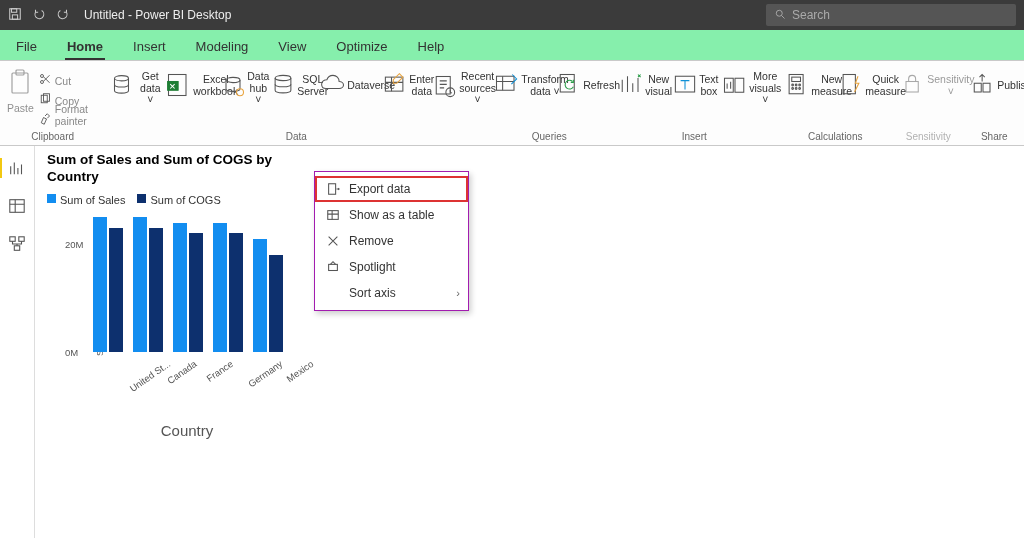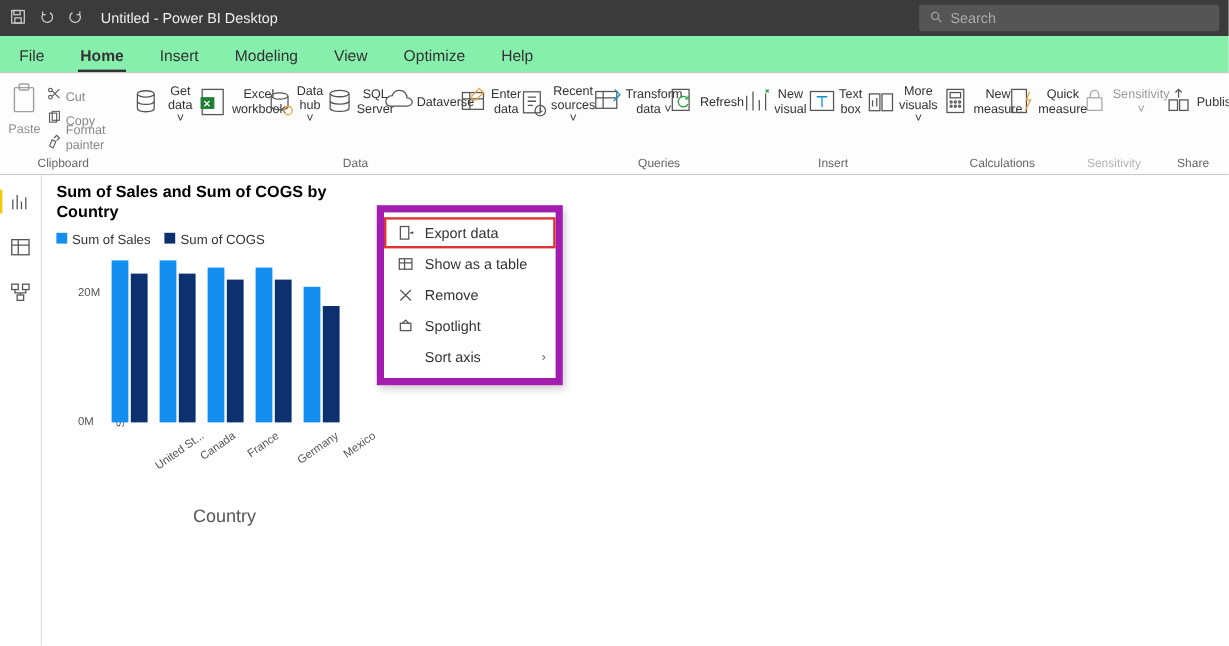--- a/index.html
+++ b/index.html
@@ -60,21 +60,21 @@
 .ytick { position:absolute; left:12px; font-size:9.5px; color:#555; transform:translateY(-50%); }
 .bars { position:absolute; left:40px; right:0; top:0; bottom:30px; display:flex; align-items:flex-end; gap:10px; }
 .bpair { display:flex; gap:2px; align-items:flex-end; width:30px; }
 .bar { width:14px; }
 .bar.s1 { background:#128df0; }
 .bar.s2 { background:#0d306e; }
 .xtick { position:absolute; font-size:9.5px; color:#555; transform: rotate(-35deg); transform-origin: right top; white-space:nowrap; }
 .xaxis-label { text-align:center; font-size:15px; color:#555; margin-top:40px; }
 
 
-.ctxmenu { position:absolute; left:314px; top:171px; width:155px; background:#fff; border:6px solid #a21caf; box-shadow: 2px 3px 6px rgba(0,0,0,0.2); padding:4px 0; }
+.ctxmenu { position:absolute; left:314px; top:171px; width:155px; background:#fff; border:1px solid #a21caf; box-shadow: 2px 3px 6px rgba(0,0,0,0.2); padding:4px 0; }
 .ctxmenu .mi { display:flex; align-items:center; gap:8px; height:26px; padding: 0 10px; font-size:12px; cursor:pointer; position:relative; }
 .ctxmenu .mi.highlight { outline:2px solid #d33; outline-offset:-2px; }
 .ctxmenu .mi .micon { width:16px; height:16px; display:flex; align-items:center; justify-content:center; }
 .ctxmenu .mi .arrow { position:absolute; right:8px; font-size:11px; color:#666; }
 
 </style>
 </head>
 <body>
 
 <div class="titlebar">

